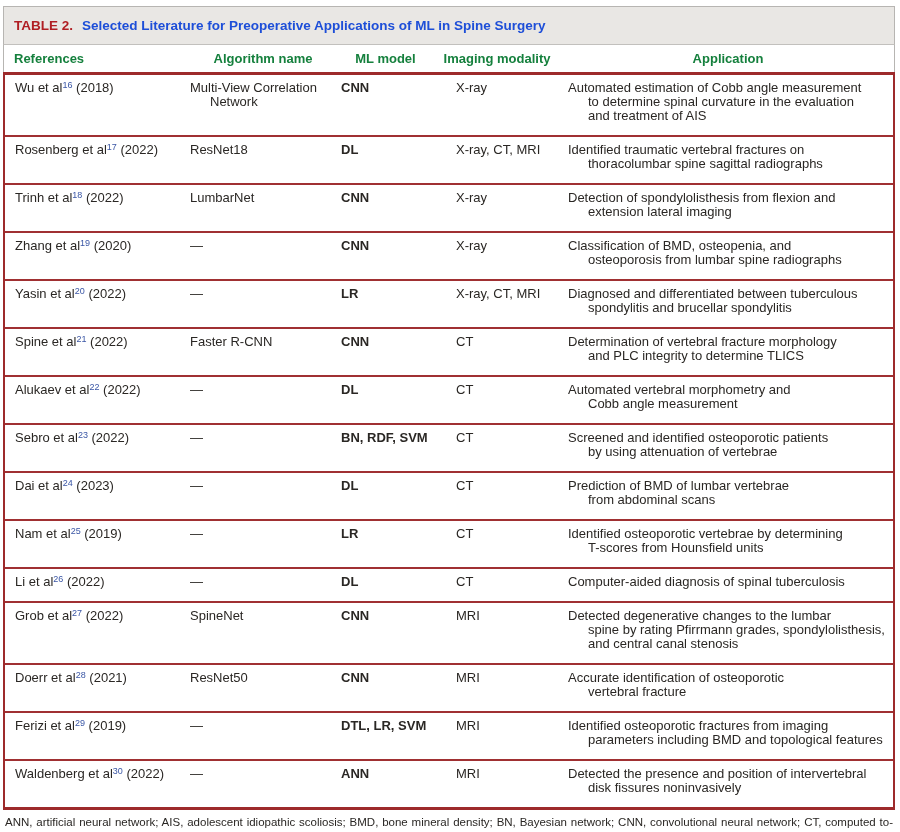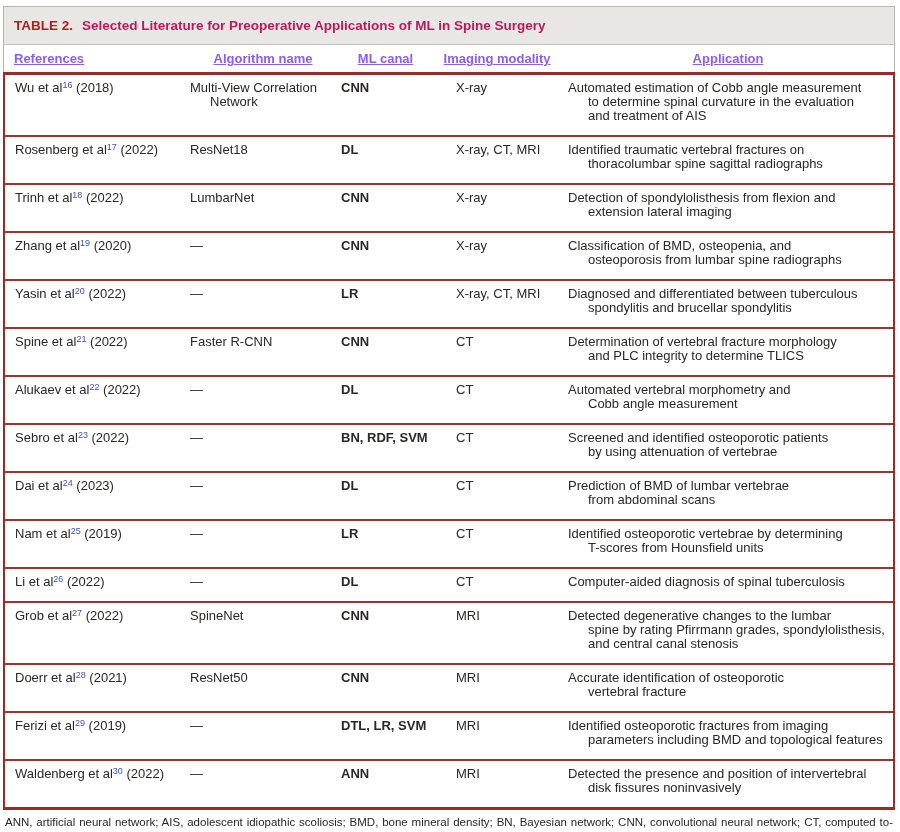--- a/index.html
+++ b/index.html
@@ -17,35 +17,34 @@
   .title-bar{
     background:#e9e7e4;
     border:1px solid #b7b5b2;
     border-bottom:1px solid #c2c0bd;
     padding:11px 10px 10px 10px;
     font-size:13.5px;
     font-weight:bold;
     line-height:16px;
   }
   .title-label{color:#b01e23;margin-right:9px;}
-  .title-text{color:#be185d;}
+  .title-text{color:#1d4ed8;}
   
   .grid{display:grid;grid-template-columns:183px 152px 93px 130px 1fr;}
   .thead{
     border-left:1px solid #b7b5b2;
     border-right:1px solid #b7b5b2;
     padding:7px 0 6px 0;
     background:#ffffff;
   }
   .th{
-    color:#8b5cf6;
+    color:#15803d;
     font-weight:bold;
     font-size:13px;
     line-height:14px;
-    text-decoration:underline;
   }
   .th.left{text-align:left;padding-left:10px;}
   .th.center{text-align:center;}
   .tbody{
     border-left:2px solid #9d2a2b;
     border-right:2px solid #9d2a2b;
     border-top:3px solid #9d2a2b;
     border-bottom:3px solid #9d2a2b;
     background:#ffffff;
   }
@@ -82,21 +81,21 @@
 
 <div class="sheet">
 
   <div class="title-bar">
     <span class="title-label">TABLE 2.</span><span class="title-text">Selected Literature for Preoperative Applications of ML in Spine Surgery</span>
   </div>
 
   <div class="thead grid">
     <div class="th left">References</div>
     <div class="th center">Algorithm name</div>
-    <div class="th center">ML canal</div>
+    <div class="th center">ML model</div>
     <div class="th center">Imaging modality</div>
     <div class="th center">Application</div>
   </div>
 
   <div class="tbody" id="tbody">
     <div class="trow grid">
       <div class="cell c-ref"><span class="ref-name">Wu et al</span><sup class="ref-sup">16</sup> <span class="ref-year">(2018)</span></div>
       <div class="cell c-algo">Multi-View Correlation
 Network</div>
       <div class="cell c-model">CNN</div>

